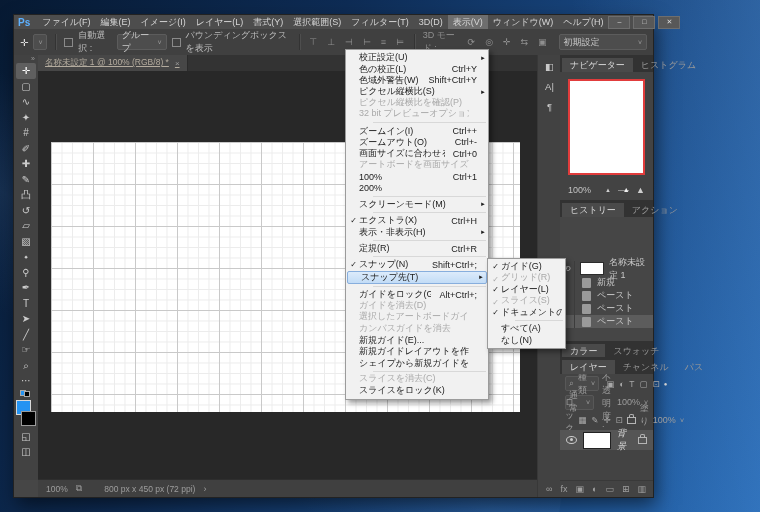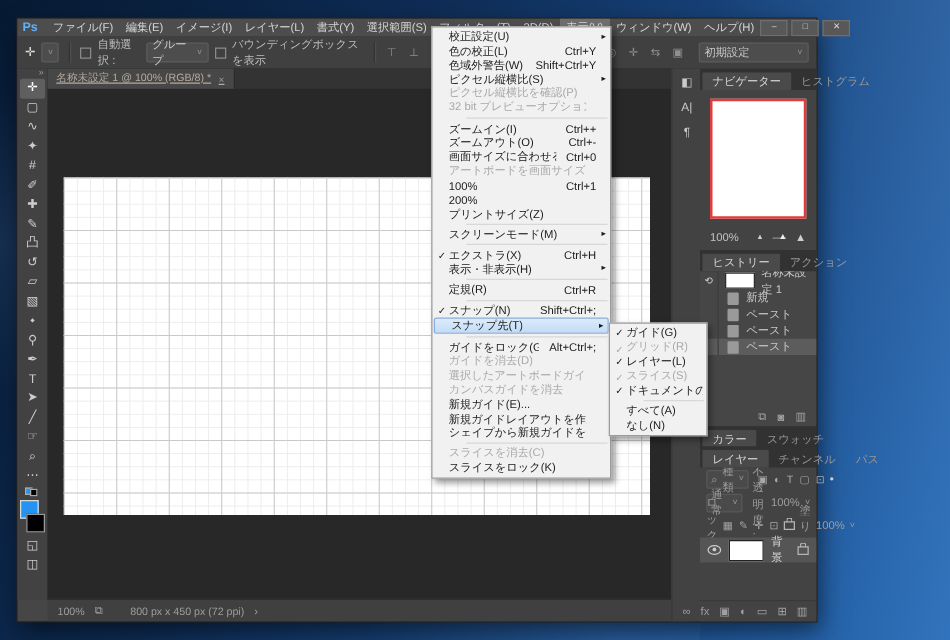--- a/index.html
+++ b/index.html
@@ -72,21 +72,21 @@
   .ptab{height:14px;line-height:14px;padding:0 8px;color:#989898;white-space:nowrap;}
   .ptab.active{background:#4a4a4a;color:#d8d8d8;}
   .panel-nav{height:145px;flex:none;background:#434343;}
   .navpreview{margin:7px 8px 5px 8px;height:92px;background:#fff;border:2px solid #e13c3c;}
   .navzoom{display:flex;align-items:center;padding:0 8px;height:20px;}
   .nz-label{color:#c2c2c2;}
   .nz-mtn-s{font-size:6px;color:#cfcfcf;margin-left:14px;}
   .nz-track{position:relative;width:72px;height:1px;background:#8d8d8d;margin:0 7px;}
   .nz-thumb{position:absolute;left:44%;top:-4px;font-size:7px;color:#f0f0f0;}
   .nz-mtn-l{font-size:9px;color:#cfcfcf;}
-  .panel-hist{height:141px;flex:none;background:#464646;display:flex;flex-direction:column;}
+  .panel-hist{height:141px;flex:none;background:#464646;display:flex;flex-direction:column;gap:44px;}
   .hrow{display:flex;align-items:center;height:13px;flex:none;color:#c9c9c9;}
   .hrow.snapshot{height:15px;}
   .hrow.selected{background:#5c5c5c;}
   .hgut{width:14px;align-self:stretch;border-right:1px solid #3d3d3d;flex:none;display:flex;align-items:center;justify-content:center;color:#cfcfcf;font-size:8px;}
   .hthumb{width:22px;height:11px;background:#fff;border:1px solid #2c2c2c;margin:0 5px;display:none;flex:none;}
   .hdoc{width:9px;height:10px;background:#9a9a9a;border-radius:1px;margin:0 6px 0 7px;display:block;flex:none;}
   .hrow.snapshot .hthumb{display:block;}
   .hist-icons{display:flex;justify-content:flex-end;gap:9px;padding:0 8px;height:15px;align-items:center;flex:none;}
   .pi{color:#9f9f9f;font-size:9px;}
   .colorbar{height:16px;flex:none;}
@@ -95,26 +95,26 @@
   .filter-dd{display:flex;align-items:center;background:#4a4a4a;border:1px solid #585858;height:13px;padding:0 3px;gap:4px;
         border-radius:2px;width:84px;color:#9d9d9d;}
   .lk{font-size:8.5px;color:#a8a8a8;}
   .lockico{width:7px;height:5px;border:1px solid #b5b5b5;position:relative;display:inline-block;flex:none;}
   .lockico::before{content:"";position:absolute;top:-4px;left:1px;width:3px;height:3px;border:1px solid #b5b5b5;
         border-bottom:none;border-radius:2px 2px 0 0;}
   .layer-row{height:20px;background:#555;margin-top:1px;display:flex;align-items:center;gap:6px;padding:0 6px;flex:none;}
   .eyeico{width:9px;height:6px;border:1px solid #ccc;border-radius:50%;position:relative;flex:none;}
   .eyeico::after{content:"";position:absolute;left:2.5px;top:1px;width:3px;height:3px;background:#ccc;border-radius:50%;}
   .lthumb{width:26px;height:15px;background:#fff;border:1px solid #222;flex:none;}
-  .lname{color:#d6d6d6;flex:1;}
+  .lname{font-style:italic;color:#d6d6d6;flex:1;}
   .layers-icons{display:flex;justify-content:flex-end;gap:8px;padding:0 7px;height:16px;align-items:center;flex:none;border-top:1px solid #393939;}
   
   .menu{position:absolute;background:#f1f1f1;border:1px solid #9b9b9b;box-shadow:3px 3px 5px rgba(0,0,0,.4);
         z-index:60;padding:2px 0;font-size:9px;color:#1b1b1b;}
-  .view-menu{left:345px;top:21px;width:142px;}
+  .view-menu{left:345px;top:49px;width:142px;}
   .snap-menu{left:487px;top:258px;width:77px;}
   .mi{display:flex;align-items:center;height:11.4px;padding:0 3px 0 2px;position:relative;white-space:nowrap;}
   .mi .chk{width:11px;text-align:center;font-size:8px;flex:none;}
   .mi .lbl{overflow:hidden;}
   .mi .sc{margin-left:auto;padding-left:8px;padding-right:8px;}
   .mi .arr{position:absolute;right:2px;top:2.5px;font-size:6px;}
   .mi.disabled{color:#a9a9a9;align-items:flex-end;}
   .mi.highlighted{background:linear-gradient(#dcebfb,#c2dcf6);border:1px solid #87aedd;border-radius:2px;margin:0 1px;}
   .menu .sep{height:1px;background:#d8d8d8;margin:2px 2px 2px 27px;}
 </style>
@@ -463,26 +463,20 @@
         <span class="lbl">100%</span>
         <span class="sc">Ctrl+1</span>
         <span class="arr"></span>
       </div>
       <div class="mi">
         <span class="chk"></span>
         <span class="lbl">200%</span>
         <span class="sc"></span>
         <span class="arr"></span>
       </div>
-      <div class="mi">
-        <span class="chk"></span>
-        <span class="lbl">プリントサイズ(Z)</span>
-        <span class="sc"></span>
-        <span class="arr"></span>
-      </div>
       <div class="sep"></div>
       <div class="mi submenu">
         <span class="chk"></span>
         <span class="lbl">スクリーンモード(M)</span>
         <span class="sc"></span>
         <span class="arr">►</span>
       </div>
       <div class="sep"></div>
       <div class="mi checked">
         <span class="chk">✓</span>

